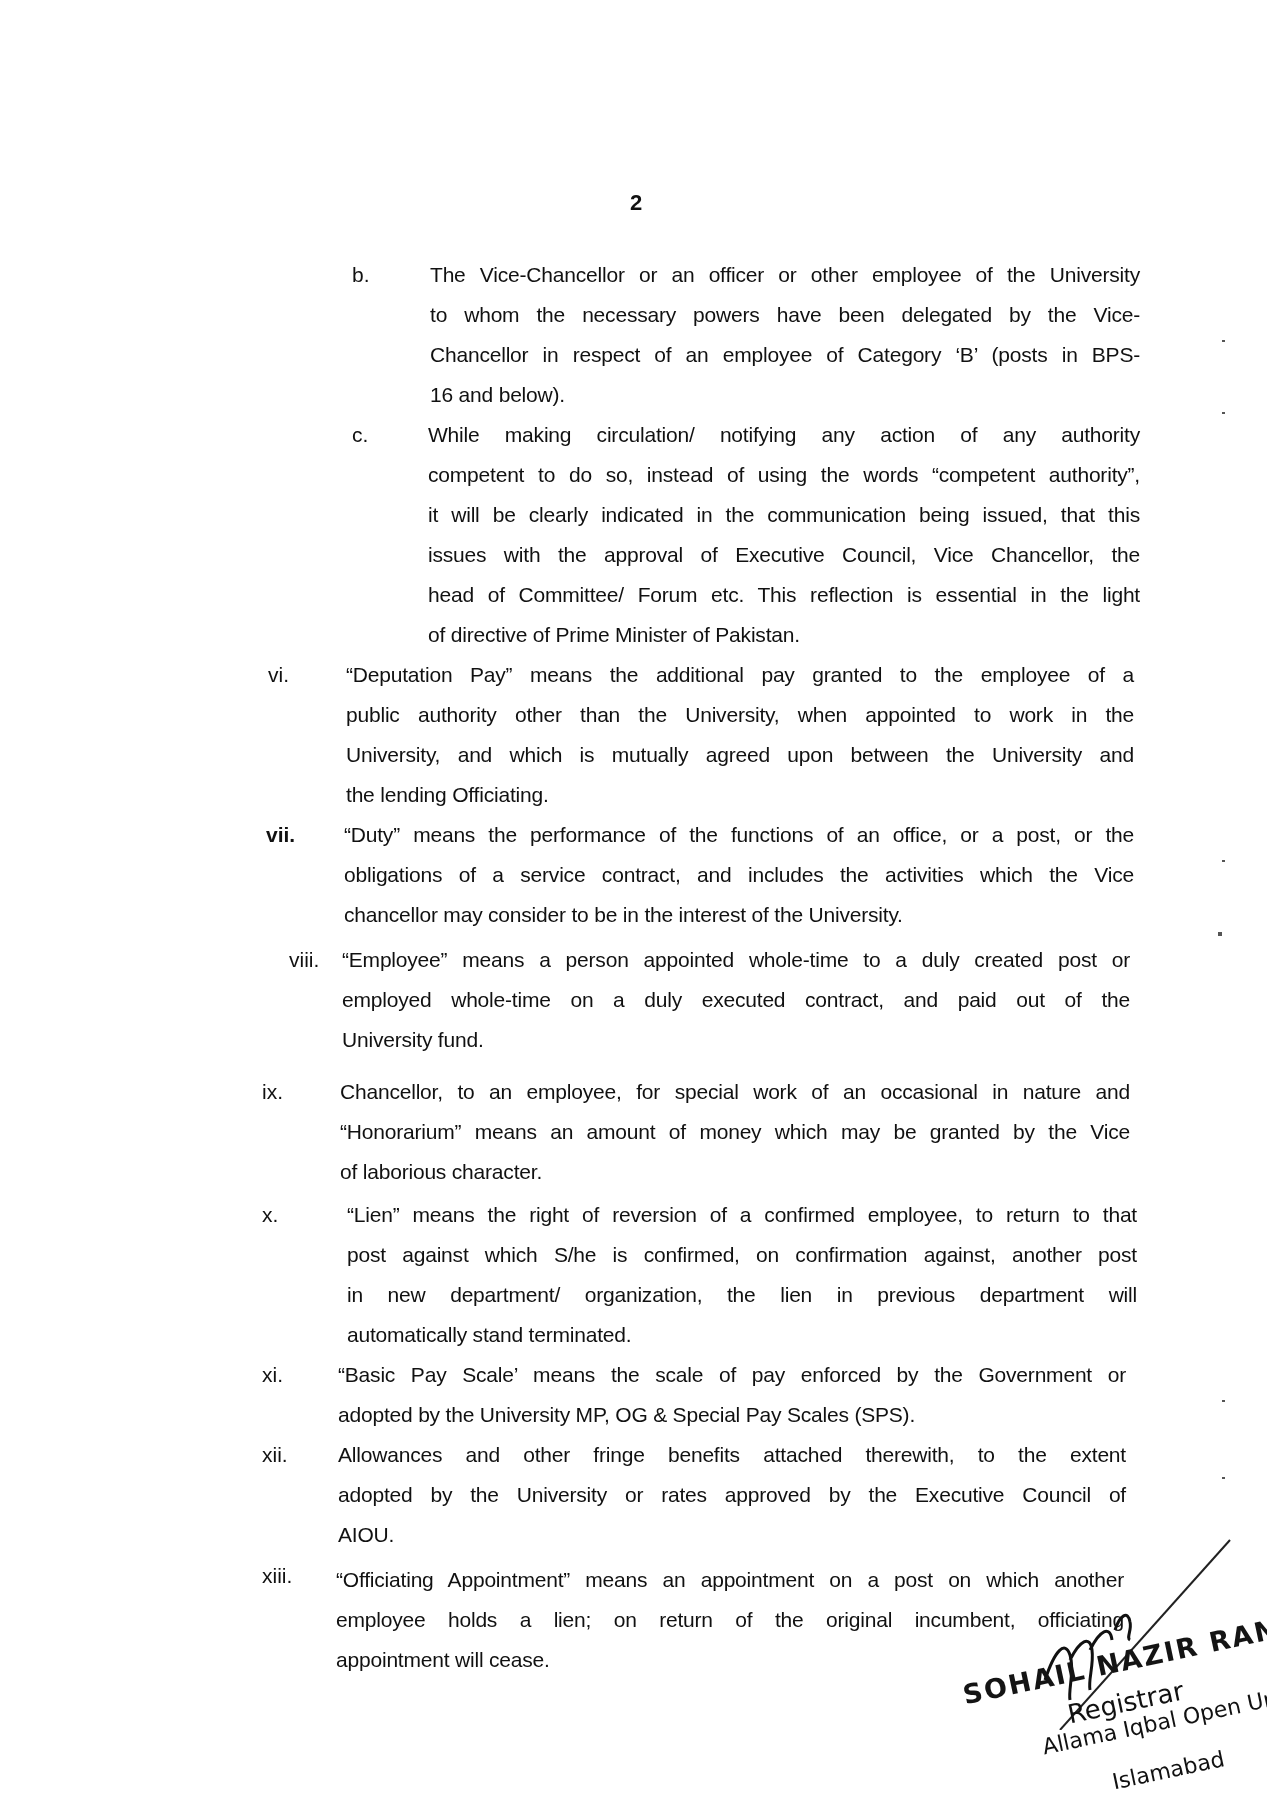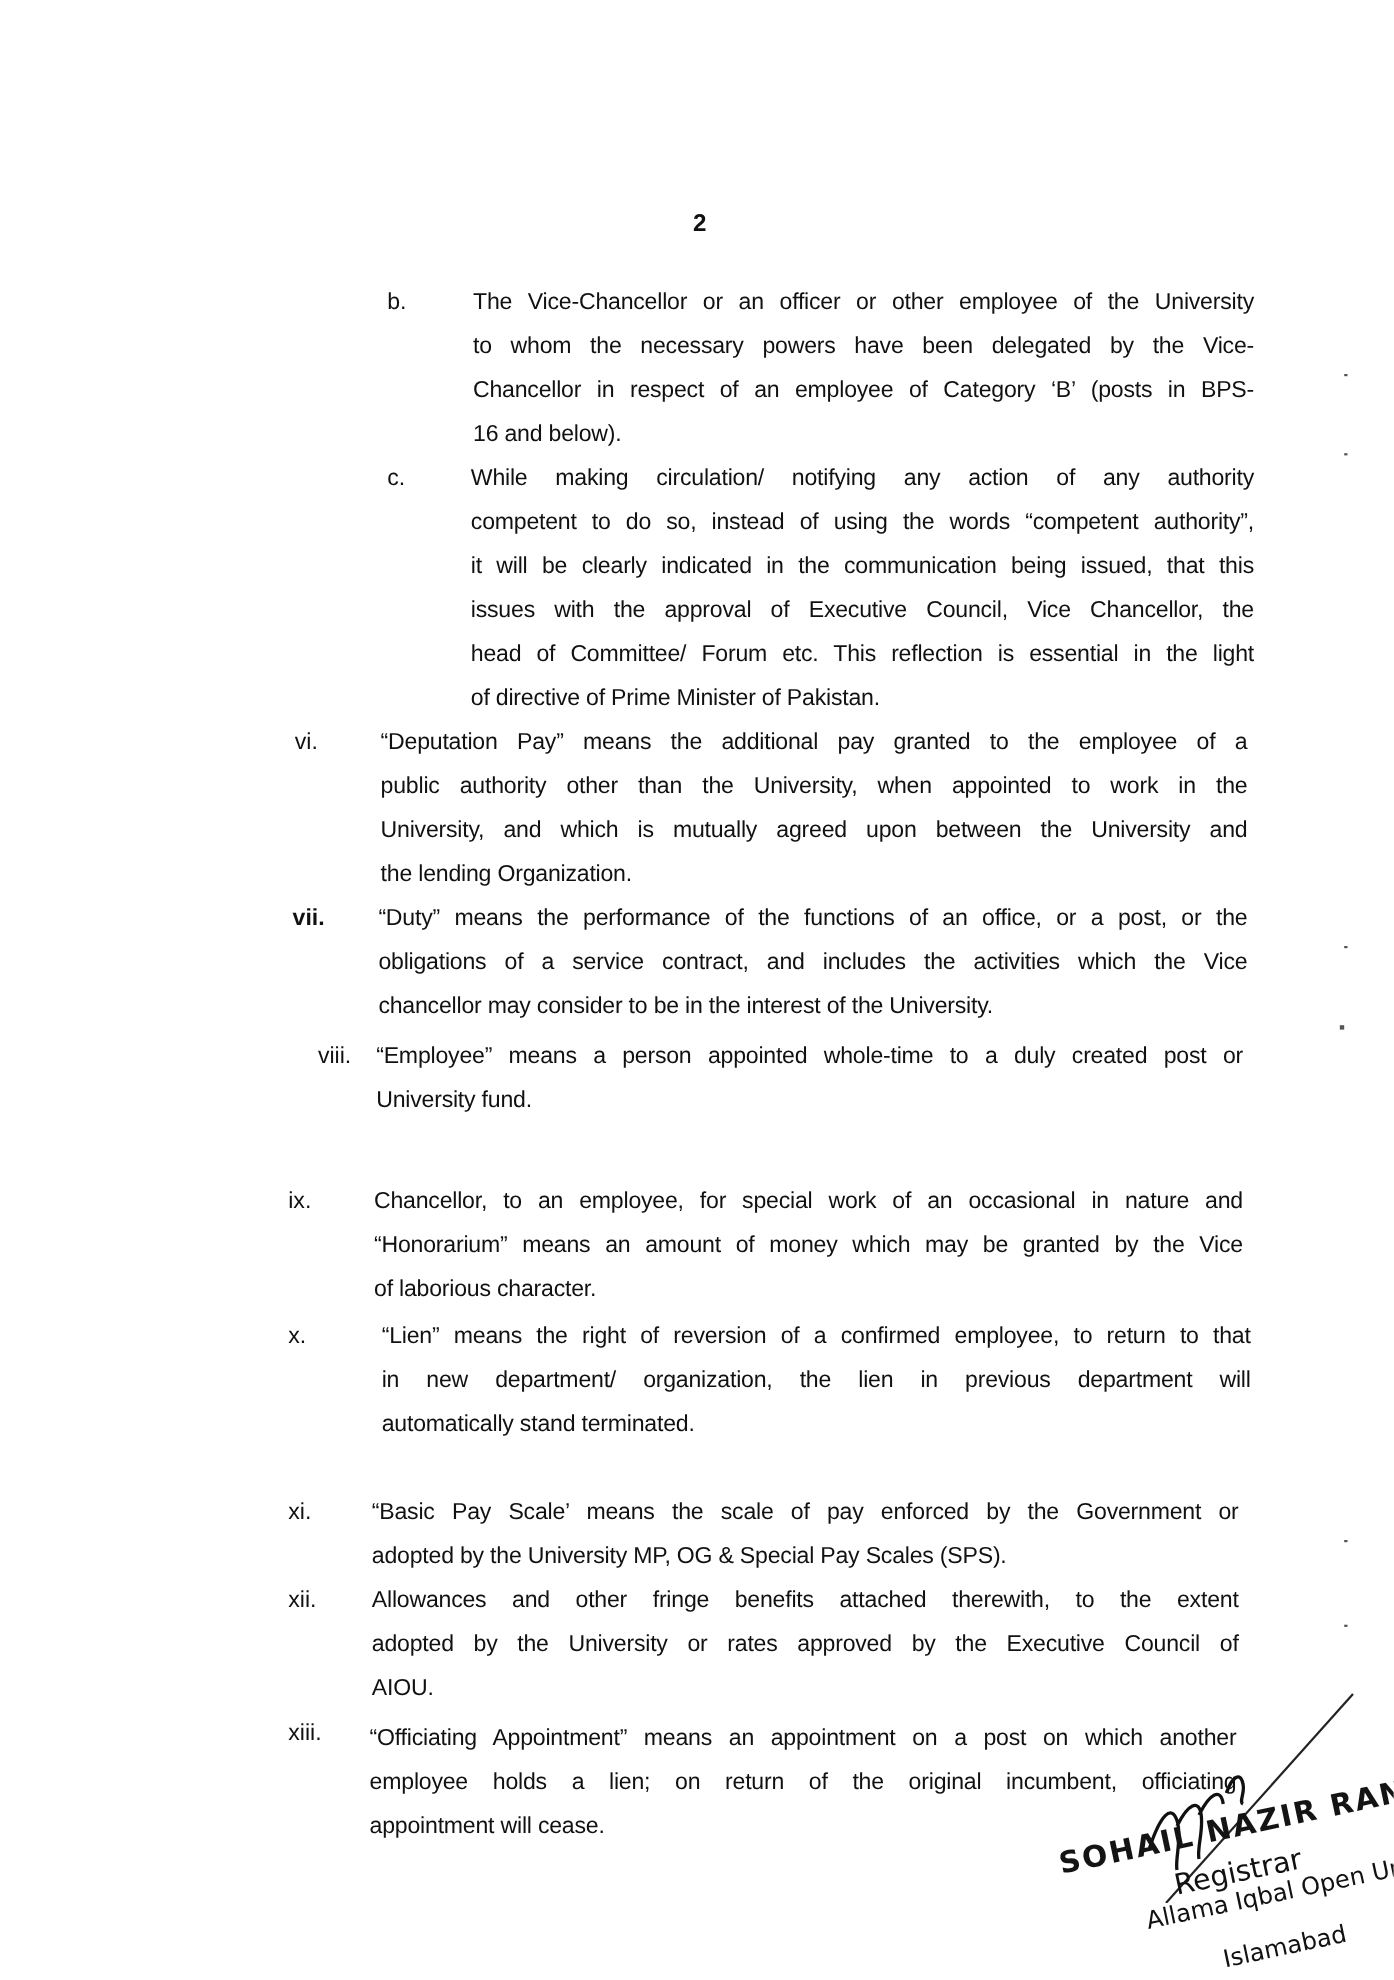--- a/index.html
+++ b/index.html
@@ -44,46 +44,48 @@
   <span class="line">issues with the approval of Executive Council, Vice Chancellor, the</span>
   <span class="line">head of Committee/ Forum etc. This reflection is essential in the light</span>
   <span class="line last">of directive of Prime Minister of Pakistan.</span>
 </div>
 
 <div class="marker" style="left:268px; top:655px;">vi.</div>
 <div class="item" style="left:346px; top:655px; width:788px;">
   <span class="line">“Deputation Pay” means the additional pay granted to the employee of a</span>
   <span class="line">public authority other than the University, when appointed to work in the</span>
   <span class="line">University, and which is mutually agreed upon between the University and</span>
-  <span class="line last">the lending Organization.</span>
+  <span class="line last">the lending Officiating.</span>
 </div>
 
 <div class="marker" style="left:266px; top:815px;font-weight:bold;">vii.</div>
 <div class="item" style="left:344px; top:815px; width:790px;">
   <span class="line">“Duty” means the performance of the functions of an office, or a post, or the</span>
   <span class="line">obligations of a service contract, and includes the activities which the Vice</span>
   <span class="line last">chancellor may consider to be in the interest of the University.</span>
 </div>
 
 <div class="marker" style="left:264px; top:940px;margin-left:25px;">viii.</div>
 <div class="item" style="left:342px; top:940px; width:788px;">
   <span class="line">“Employee” means a person appointed whole-time to a duly created post or</span>
+  <span class="line">employed whole-time on a duly executed contract, and paid out of the</span>
   <span class="line last">University fund.</span>
 </div>
 
 <div class="marker" style="left:262px; top:1072px;text-align:center;">ix.</div>
 <div class="item" style="left:340px; top:1072px; width:790px;">
   <span class="line">Chancellor, to an employee, for special work of an occasional in nature and</span>
   <span class="line">“Honorarium” means an amount of money which may be granted by the Vice</span>
   <span class="line last">of laborious character.</span>
 </div>
 
 <div class="marker" style="left:262px; top:1195px;">x.</div>
 <div class="item" style="left:347px; top:1195px; width:790px;">
   <span class="line">“Lien” means the right of reversion of a confirmed employee, to return to that</span>
+  <span class="line">post against which S/he is confirmed, on confirmation against, another post</span>
   <span class="line">in new department/ organization, the lien in previous department will</span>
   <span class="line last">automatically stand terminated.</span>
 </div>
 
 <div class="marker" style="left:262px; top:1355px;">xi.</div>
 <div class="item" style="left:338px; top:1355px; width:788px;">
   <span class="line">“Basic Pay Scale’ means the scale of pay enforced by the Government or</span>
   <span class="line last">adopted by the University MP, OG &amp; Special Pay Scales (SPS).</span>
 </div>
 

